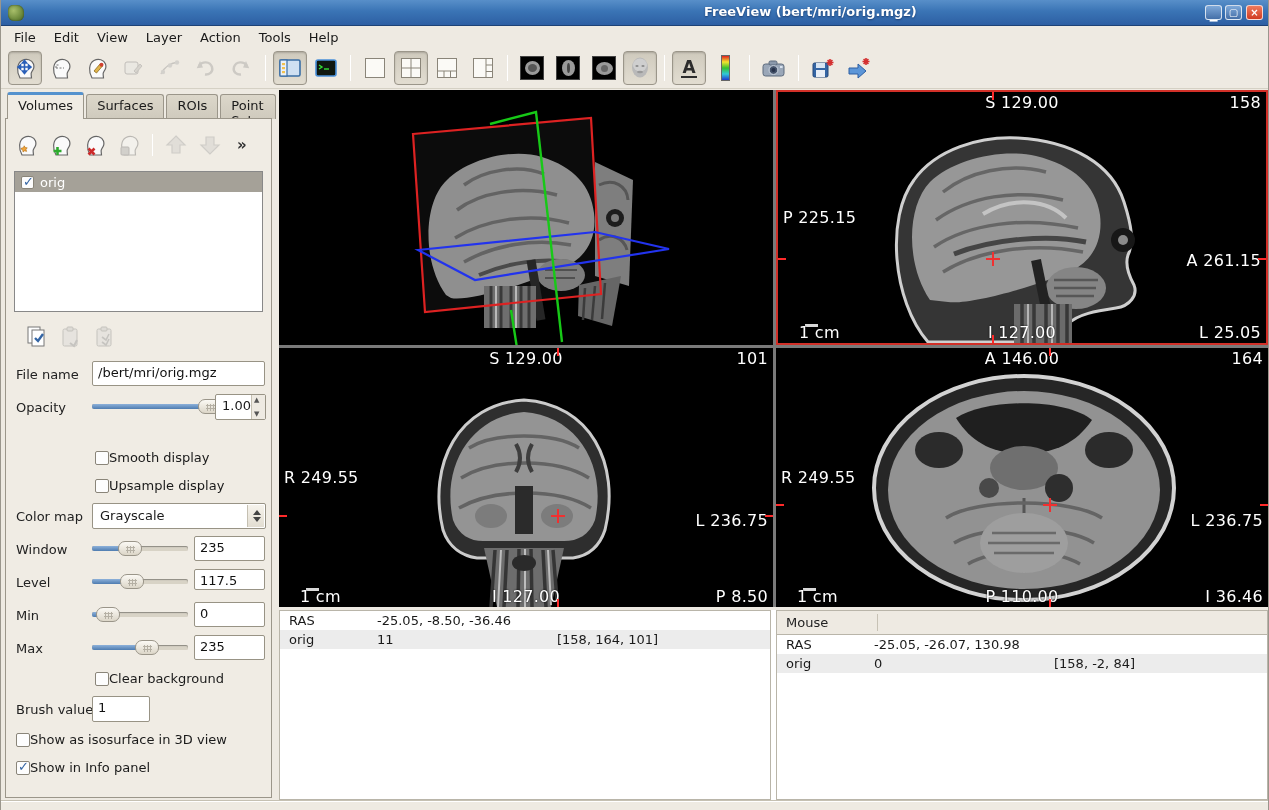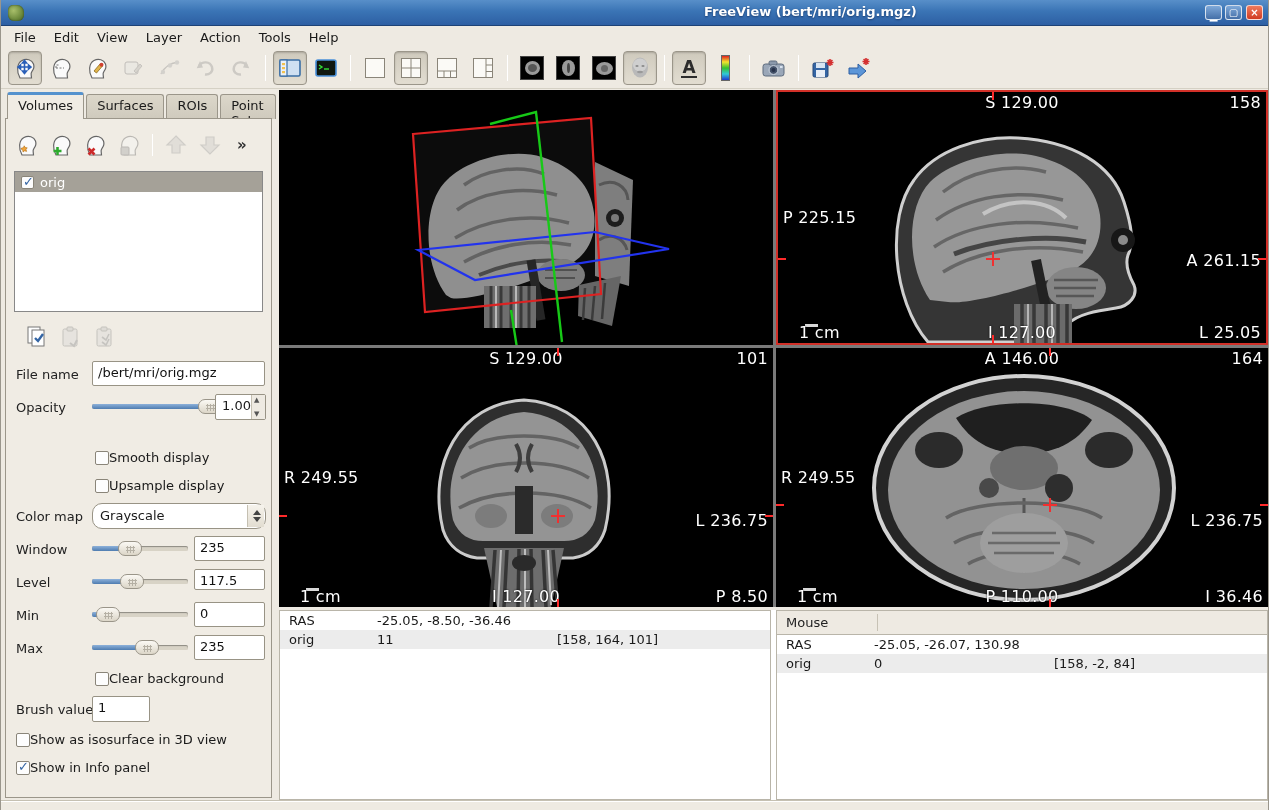--- a/index.html
+++ b/index.html
@@ -66,21 +66,21 @@
   .slider .fill { position:absolute; left:0; top:0; bottom:0; width:var(--pct,50%); border-radius:2px; background:linear-gradient(#8db1da,#4e7cb0); }
   .slider .handle { position:absolute; top:0; left:calc(var(--pct,50%) - 12px); width:24px; height:15px; border-radius:7px; border:1px solid #9a9589; background:linear-gradient(#fbf9f4,#dcd6c8);  }
   .slider .handle::after { content:""; position:absolute; left:7px; top:4px; width:9px; height:7px; background:radial-gradient(circle,#b5b0a4 1px,transparent 1.2px); background-size:3px 3px; }
 
   .spin { position:absolute; background:#fff; border:1px solid #989385; border-radius:2px;text-align:center; }
   .spin .val { position:absolute; left:6px; top:3px; }
   .spin .arrows { position:absolute; right:0; top:0; bottom:0; width:14px; border-left:1px solid #c5c0b2; background:#eeeae2; }
   .spin .arrows span { position:absolute; left:2px; font-size:7px; color:#555; }
   .spin .arrows .up { top:1px; } .spin .arrows .dn { bottom:1px; }
 
-  .combo { position:absolute; background:#fff; border:1px solid #989385; border-radius:10px; }
+  .combo { position:absolute; background:#fff; border:1px solid #989385; border-radius:2px; }
   .combo .val { position:absolute; left:7px; top:4px; }
   .combo .carrows { position:absolute; right:1px; top:1px; bottom:1px; width:17px; border-left:1px solid #c5c0b2; background:linear-gradient(#f6f3ec,#e2ddd1); }
   .combo .carrows::before { content:""; position:absolute; left:5px; top:5px; border-left:4px solid transparent; border-right:4px solid transparent; border-bottom:5px solid #444; }
   .combo .carrows::after { content:""; position:absolute; left:5px; bottom:5px; border-left:4px solid transparent; border-right:4px solid transparent; border-top:5px solid #444; }
 
   .cbrow { position:absolute; display:flex; align-items:center; }
 
   
   .viewgrid { position:absolute; left:278px; top:90px; width:989px; height:517px; background:#7a7a7a; }
   .view { position:absolute; background:#000; overflow:hidden; }

